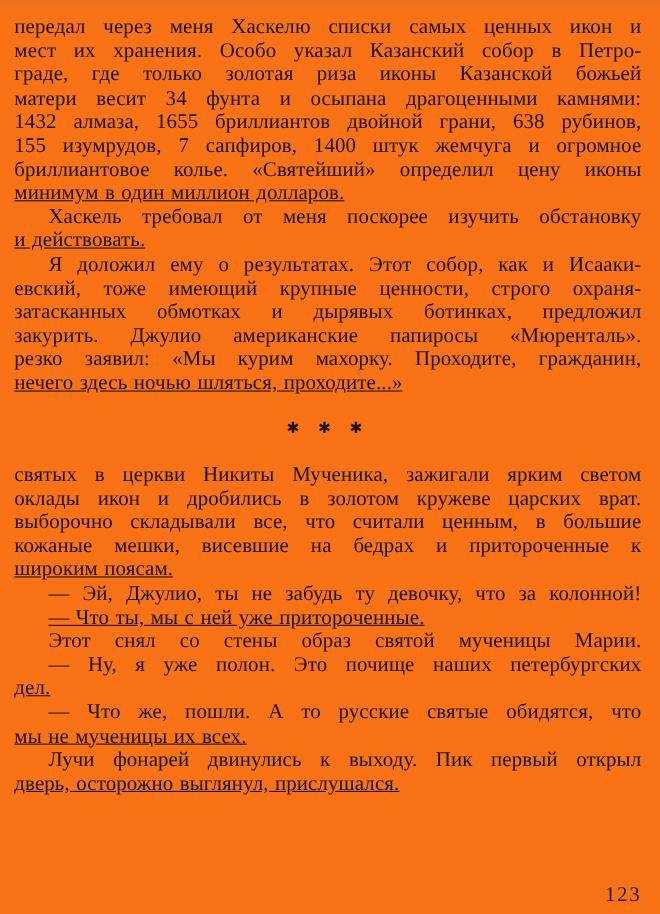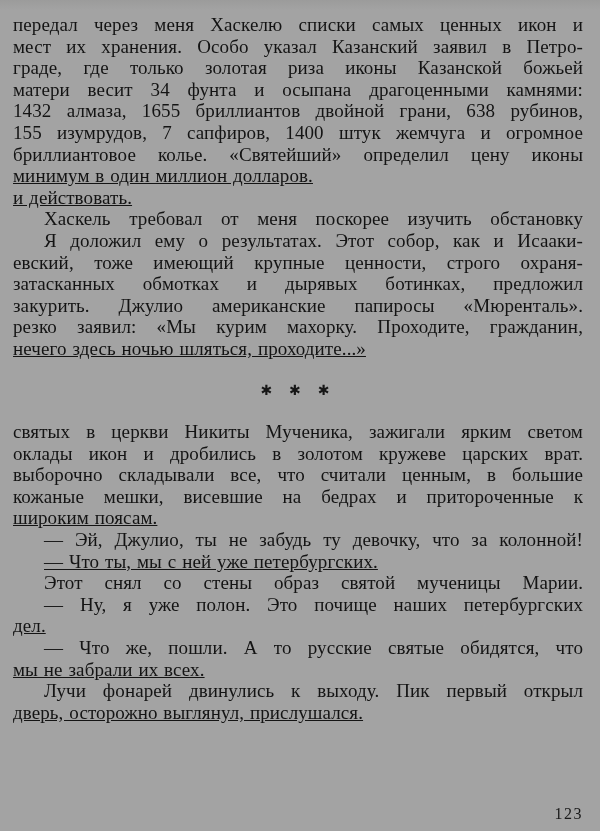--- a/index.html
+++ b/index.html
@@ -4,21 +4,21 @@
 <style>
   html, body {
     margin: 0;
     padding: 0;
     background: #ffffff;
   }
   .page {
     position: relative;
     width: 600px;
     height: 831px;
-    background: #a3a3a3;
+    background: #f97316;
     overflow: hidden;
     color: #141414;
     font-family: "Liberation Serif", "DejaVu Serif", serif;
   }
   
   .page::before {
     content: "";
     position: absolute;
     left: 0; top: 0; right: 0;
     height: 10px;
@@ -57,46 +57,46 @@
     font-family: "DejaVu Sans", sans-serif;
     font-weight: bold;
     font-size: 14px;
     letter-spacing: 6px;
     color: #161616;
   }
   .pageno {
     position: absolute;
     top: 803px;
     right: 17px;
-    font-size: 16px;
+    font-size: 19px;
     line-height: 21px;
     letter-spacing: 1.5px;
     color: #1a1a1a;
   }
 </style>
 </head>
 <body>
 
 <div class="page">
   <div class="text-block">
 
     <div class="para">
       <div class="ln j">передал через меня Хаскелю списки самых ценных икон и</div>
-      <div class="ln j">мест их хранения. Особо указал Казанский заявил в Петро-</div>
+      <div class="ln j">мест их хранения. Особо указал Казанский собор в Петро-</div>
       <div class="ln j">граде, где только золотая риза иконы Казанской божьей</div>
       <div class="ln j">матери весит 34 фунта и осыпана драгоценными камнями:</div>
       <div class="ln j">1432 алмаза, 1655 бриллиантов двойной грани, 638 рубинов,</div>
       <div class="ln j">155 изумрудов, 7 сапфиров, 1400 штук жемчуга и огромное</div>
       <div class="ln j">бриллиантовое колье. «Святейший» определил цену иконы</div>
       <div class="ln last">минимум в один миллион долларов.</div>
     </div>
 
     <div class="para">
+      <div class="ln j ind">Хаскель требовал от меня поскорее изучить обстановку</div>
       <div class="ln last">и действовать.</div>
-      <div class="ln j ind">Хаскель требовал от меня поскорее изучить обстановку</div>
     </div>
 
     <div class="para">
       <div class="ln j ind">Я доложил ему о результатах. Этот собор, как и Исааки-</div>
       <div class="ln j">евский, тоже имеющий крупные ценности, строго охраня-</div>
       <div class="ln j">затасканных обмотках и дырявых ботинках, предложил</div>
       <div class="ln j">закурить. Джулио американские папиросы «Мюренталь».</div>
       <div class="ln j">резко заявил: «Мы курим махорку. Проходите, гражданин,</div>
       <div class="ln last">нечего здесь ночью шляться, проходите...»</div>
     </div>
@@ -112,35 +112,35 @@
       <div class="ln j">выборочно складывали все, что считали ценным, в большие</div>
       <div class="ln j">кожаные мешки, висевшие на бедрах и приторoченные к</div>
       <div class="ln last">широким поясам.</div>
     </div>
 
     <div class="para">
       <div class="ln j ind">— Эй, Джулио, ты не забудь ту девочку, что за колонной!</div>
     </div>
 
     <div class="para">
-      <div class="ln last ind">— Что ты, мы с ней уже петербургских.</div>
+      <div class="ln last ind">— Что ты, мы с ней уже приторoченные.</div>
     </div>
 
     <div class="para">
       <div class="ln j ind">Этот снял со стены образ святой мученицы Марии.</div>
     </div>
 
     <div class="para">
       <div class="ln j ind">— Ну, я уже полон. Это почище наших петербургских</div>
       <div class="ln last">дел.</div>
     </div>
 
     <div class="para">
       <div class="ln j ind">— Что же, пошли. А то русские святые обидятся, что</div>
-      <div class="ln last">мы не забрали их всех.</div>
+      <div class="ln last">мы не мученицы их всех.</div>
     </div>
 
     <div class="para">
       <div class="ln j ind">Лучи фонарей двинулись к выходу. Пик первый открыл</div>
       <div class="ln last">дверь, осторожно выглянул, прислушался.</div>
     </div>
 
   </div>
 
   <div class="pageno">123</div>

